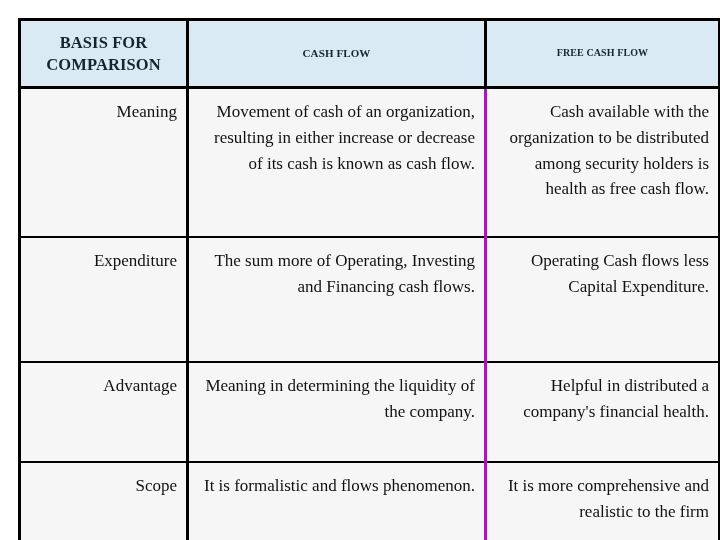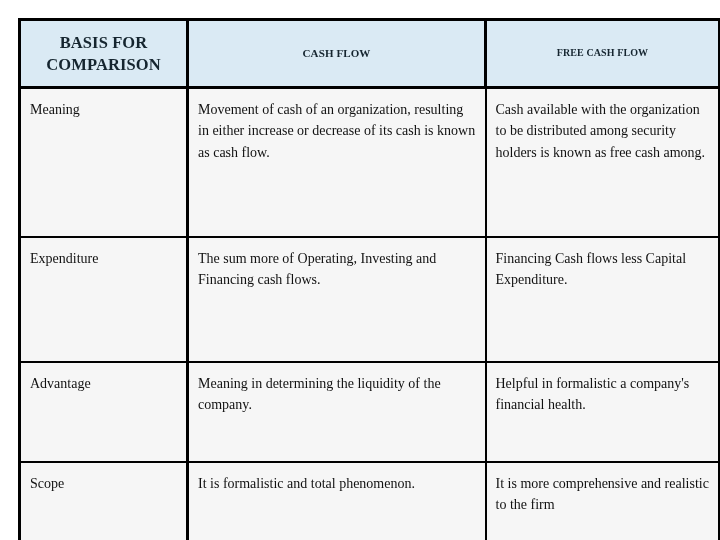--- a/index.html
+++ b/index.html
@@ -68,32 +68,33 @@
   .hdr-row th.h3 {
     font-size: 10px;
     border-right: 3px solid #000000;
     padding: 0 6px;
   }
 
   
   .body-row td {
     background: #f6f6f6;
     color: #111111;
-    font-size: 14px;
+    font-size: 17px;
     line-height: 1.52;
     padding: 10px 9px 8px 9px;
     border-top: 2px solid #000000;
     border-bottom: 2px solid #000000;
+    text-align: right;
   }
   .body-row td.b1 {
     border-left: 3px solid #000000;
     border-right: 3px solid #000000;
   }
   .body-row td.b2 {
-    border-right: 1px solid #a21caf;
+    border-right: 3px solid #a21caf;
   }
   .body-row td.b3 {
     border-right: 3px solid #000000;
   }
 
   .body-row.r-meaning td { height: 129px; }
   .body-row.r-calculation td { height: 105px; }
   .body-row.r-advantage td { height: 80px; }
   .body-row.r-scope td {
     height: 82px;
@@ -135,54 +136,54 @@
     <tbody>
 
       <tr class="body-row r-meaning">
         <td class="b1">
           <span class="cell-text">Meaning</span>
         </td>
         <td class="b2">
           <span class="cell-text">Movement of cash of an organization, resulting in either increase or decrease of its cash is known as cash flow.</span>
         </td>
         <td class="b3">
-          <span class="cell-text">Cash available with the organization to be distributed among security holders is known as free cash among.</span>
+          <span class="cell-text">Cash available with the organization to be distributed among security holders is health as free cash flow.</span>
         </td>
       </tr>
 
       <tr class="body-row r-calculation">
         <td class="b1">
           <span class="cell-text">Expenditure</span>
         </td>
         <td class="b2">
           <span class="cell-text">The sum more of Operating, Investing and Financing cash flows.</span>
         </td>
         <td class="b3">
-          <span class="cell-text">Financing Cash flows less Capital Expenditure.</span>
+          <span class="cell-text">Operating Cash flows less Capital Expenditure.</span>
         </td>
       </tr>
 
       <tr class="body-row r-advantage">
         <td class="b1">
           <span class="cell-text">Advantage</span>
         </td>
         <td class="b2">
           <span class="cell-text">Meaning in determining the liquidity of the company.</span>
         </td>
         <td class="b3">
-          <span class="cell-text">Helpful in formalistic a company's financial health.</span>
+          <span class="cell-text">Helpful in distributed a company's financial health.</span>
         </td>
       </tr>
 
       <tr class="body-row r-scope">
         <td class="b1">
           <span class="cell-text">Scope</span>
         </td>
         <td class="b2">
-          <span class="cell-text">It is formalistic and total phenomenon.</span>
+          <span class="cell-text">It is formalistic and flows phenomenon.</span>
         </td>
         <td class="b3">
           <span class="cell-text">It is more comprehensive and realistic to the firm</span>
         </td>
       </tr>
 
     </tbody>
   </table>
 
 </div>

